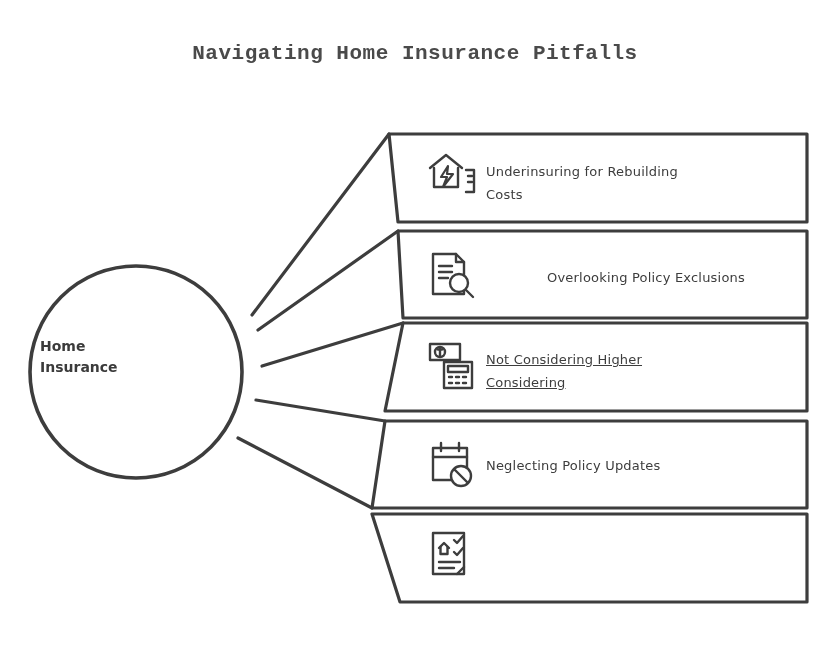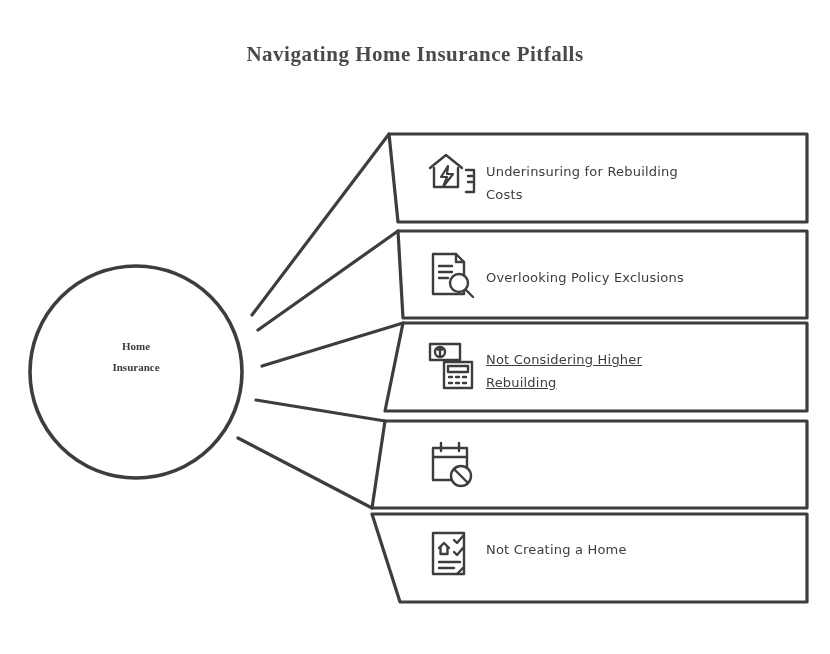--- a/index.html
+++ b/index.html
@@ -20,37 +20,36 @@
     top: 0;
     width: 830px;
     height: 654px;
   }
   .title {
     position: absolute;
     left: 0;
     top: 42px;
     width: 830px;
     text-align: center;
-    font-family: Liberation Serif, serif;
+    font-family: Liberation Mono, monospace;
     font-size: 21px;
     font-weight: bold;
     letter-spacing: 0.5px;
     color: #4a4a4a;
   }
   .hub-label {
     position: absolute;
     left: 40px;
     top: 336px;
     width: 192px;
-    text-align: center;
-    font-size: 11px;
+    text-align: left;
+    font-size: 14px;
     font-weight: bold;
     line-height: 21px;
     color: #3b3b3b;
-    font-family: Liberation Serif, serif;
   }
   .item-label {
     position: absolute;
     font-size: 13px;
     line-height: 23px;
     color: #3d3d3d;
     letter-spacing: 0.2px;
   }
   .svg-layer {
     position: absolute;
@@ -135,27 +134,29 @@
   <div class="hub-label">
     <div>Home</div>
     <div>Insurance</div>
   </div>
 
   <div class="item-label" style="left:486px; top:160px; width:300px;">
     <div>Underinsuring for Rebuilding</div>
     <div>Costs</div>
   </div>
 
-  <div class="item-label" style="left:486px; top:266px; width:320px;">
+  <div class="item-label" style="left:486px; top:266px; width:320px;text-align:center;">
     <div>Overlooking Policy Exclusions</div>
   </div>
 
   <div class="item-label" style="left:486px; top:348px; width:300px;text-decoration:underline;">
     <div>Not Considering Higher</div>
-    <div>Rebuilding</div>
+    <div>Considering</div>
   </div>
 
+  <div class="item-label" style="left:486px; top:454px; width:320px;">
+    <div>Neglecting Policy Updates</div>
+  </div>
 
   <div class="item-label" style="left:486px; top:538px; width:300px;">
-    <div>Not Creating a Home</div>
   </div>
 
 </div>
 
 </body></html>

